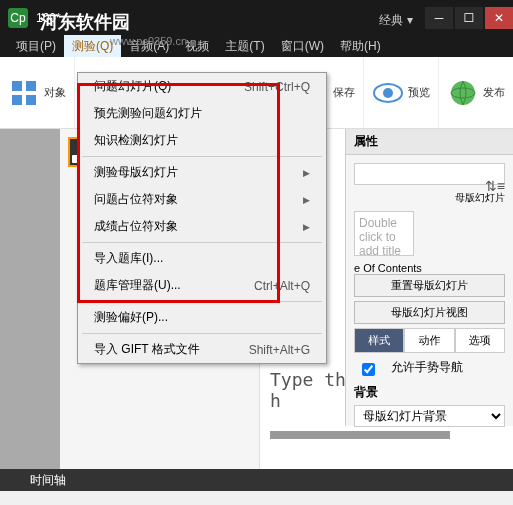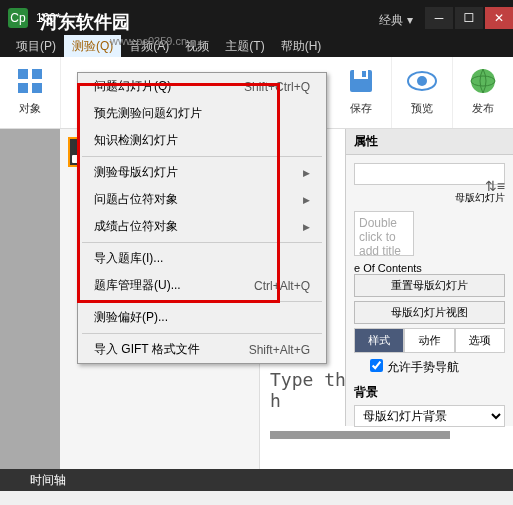--- a/index.html
+++ b/index.html
@@ -10,42 +10,42 @@
 .theme-box{display:flex;align-items:center;gap:4px;color:#ccc}
 .win-controls{display:flex}
 .win-btn{width:28px;height:22px;display:flex;align-items:center;justify-content:center;color:#fff;background:#2a2a2a;margin-left:2px}
 .close-btn{background:#c04040}
 .menubar{background:#1a1a1a;height:22px;display:flex;color:#ccc;padding-left:8px}
 .menu-item{padding:3px 8px;cursor:pointer}
 .menu-item.active{background:#e5f3ff;color:#a16207}
 .watermark{position:absolute;top:10px;left:40px;color:#fff;font-size:18px;font-weight:bold;z-index:0}
 .watermark2{position:absolute;top:35px;left:110px;color:#888;font-size:11px}
 .toolbar{background:#fff;height:72px;display:flex;border-bottom:1px solid #ddd}
-.tool-btn{display:flex;flex-direction:column;align-items:center;padding:8px 14px;border-right:1px solid #eee;gap:4px}
+.tool-btn{display:flex;flex-direction:row;align-items:center;padding:8px 8px;border-right:1px solid #eee;gap:4px}
 .tool-icon{width:32px;height:32px;display:flex;align-items:center;justify-content:center}
 .tool-label{font-size:11px;color:#333}
 .content{display:flex;height:340px}
 .left-panel{width:60px;background:#aaa;display:flex;flex-direction:column}
 .film-strip{width:200px;background:#f5f5f5;border-right:1px solid #ddd;padding:8px}
 .slide-thumb{width:50px;height:30px;background:#333;border:2px solid #ff9800;margin-bottom:4px;position:relative}
 .slide-icon{position:absolute;bottom:2px;left:2px;width:12px;height:8px;background:#fff;border-radius:1px}
 .canvas{flex:1;background:#fff;padding:40px 10px}
 .caption-text{font-size:18px;color:#555;font-family:monospace}
 .timeline{background:#333;height:22px;color:#fff;display:flex;align-items:center;padding-left:30px;font-size:11px}
 .properties{position:absolute;right:0;top:129px;width:168px;background:#f5f5f5;border-left:1px solid #ccc;height:297px}
 .prop-header{background:#e8e8e8;padding:4px 8px;border-bottom:1px solid #ccc;font-weight:bold}
 .prop-body{padding:8px}
 .prop-input{width:100%;border:1px solid #ccc;height:22px;margin-bottom:6px;padding:2px 4px;background:#fff}
 .prop-thumb{width:60px;height:45px;border:1px solid #ccc;background:#fff;padding:4px;font-size:8px;color:#aaa;margin:6px 0}
 .prop-section{font-weight:bold;margin:8px 0 4px}
 .prop-btn{display:block;width:100%;border:1px solid #bbb;background:#f0f0f0;padding:3px;margin-bottom:4px;text-align:center;font-size:11px}
 .tab-row{display:flex;margin-top:4px}
 .tab{flex:1;text-align:center;padding:4px;border:1px solid #ccc;background:#fff;font-size:11px}
 .tab.active{background:#4a5a7a;color:#fff}
-.checkbox-row{display:flex;align-items:flex-start;gap:4px;margin:6px 16px}
+.checkbox-row{display:flex;align-items:flex-end;gap:16px;margin:6px 8px}
 .dropdown-menu{position:absolute;top:72px;left:77px;background:#f0f0f0;border:1px solid #999;box-shadow:2px 2px 4px rgba(0,0,0,0.3);width:250px;z-index:100}
 .dd-item{padding:5px 16px;display:flex;justify-content:space-between;align-items:center;cursor:pointer}
 .dd-item.highlight{background:#cce4f7}
 .dd-item .arrow{color:#666;font-size:9px}
 .dd-sep{height:1px;background:#ccc;margin:2px 4px}
 .shortcut{color:#555;font-size:12px}
 .red-box{position:absolute;top:83px;left:77px;width:203px;height:220px;border:3px solid #d00;z-index:101;pointer-events:none}
 .sort-icon{position:absolute;right:8px;top:178px;color:#555;font-size:14px;z-index:50}
 </style>
 </head>
@@ -69,20 +69,21 @@
     </div>
   </div>
 </div>
 
 <div class="menubar" id="menubar">
     <div class="menu-item">项目(P)</div>
     <div class="menu-item active">测验(Q)</div>
     <div class="menu-item">音频(A)</div>
     <div class="menu-item">视频</div>
     <div class="menu-item">主题(T)</div>
+    <div class="menu-item">窗口(W)</div>
     <div class="menu-item">帮助(H)</div>
   </div>
 <div class="watermark2">www.pc0359.cn</div>
 
 <div class="toolbar">
   <div class="tool-btn">
     <div class="tool-icon">
       <svg width="28" height="28" viewBox="0 0 28 28">
           <rect x="2" y="2" width="10" height="10" fill="#4a90d9"></rect>
           <rect x="16" y="2" width="10" height="10" fill="#4a90d9"></rect>

